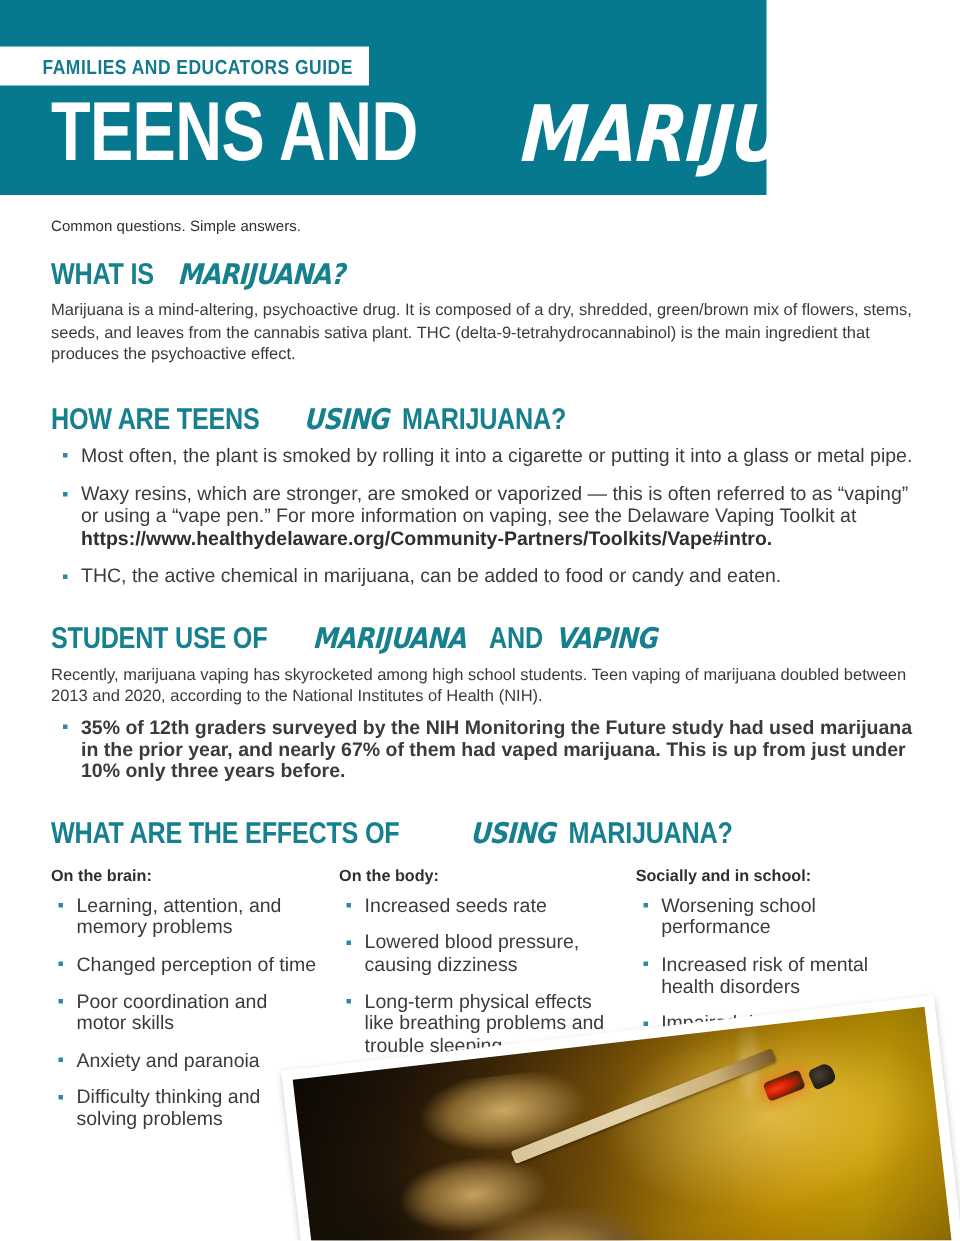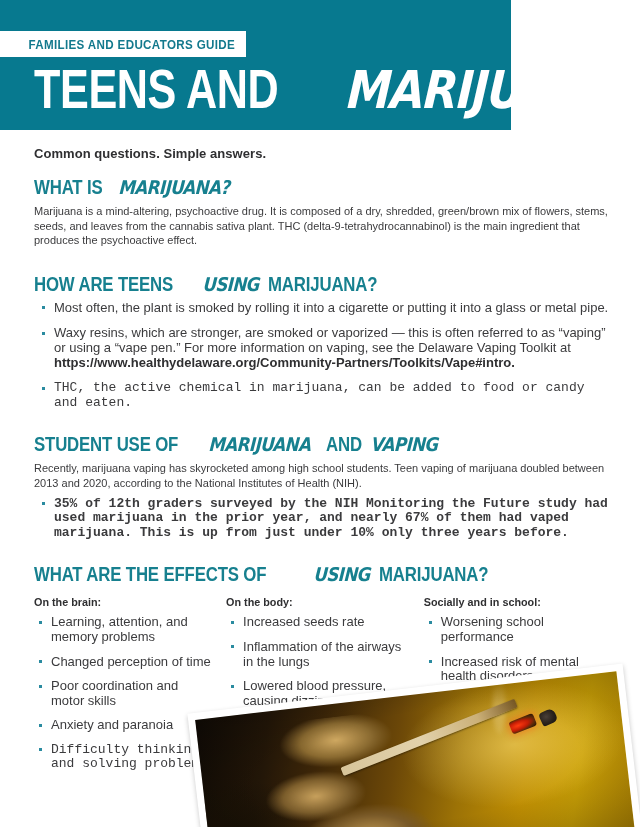--- a/index.html
+++ b/index.html
@@ -87,22 +87,22 @@
 
   
   .content {
     position: absolute;
     left: 34px;
     top: 146px;
     width: 580px;
   }
 
   .tagline {
-    font-size: 13px;
-    font-weight: bold;
+    font-size: 10px;
+    font-weight: normal;
     color: #2f2f31;
     letter-spacing: 0.05px;
     margin: 0 0 16px 0;
   }
 
   .section { margin-bottom: 0; }
 
   h2.section-head {
     margin: 0 0 7px 0;
     color: #17808f;
@@ -144,21 +144,21 @@
     padding: 0;
   }
   ul.bullets > li {
     position: relative;
     padding-left: 20px;
     margin-bottom: 11px;
     font-size: 13px;
     line-height: 14.6px;
     color: #3b3b3d;
   }
-  ul.bullets > li:last-child { margin-bottom: 0; font-family: Liberation Mono, monospace; }
+  ul.bullets > li:last-child { margin-bottom: 0; }
   ul.bullets > li::before {
     content: "";
     position: absolute;
     left: 8px;
     top: 5.5px;
     width: 3px;
     height: 3px;
     background: #2a8ba0;
   }
   li .bold { font-weight: bold; color: #2f2f31; }
@@ -365,21 +365,20 @@
             <li><span>Poor coordination and motor skills</span></li>
             <li><span>Anxiety and paranoia</span></li>
             <li><span>Difficulty thinking and solving problems</span></li>
           </ul>
         </div>
 
         <div class="col col-2">
           <h3>On the body:</h3>
           <ul class="bullets">
             <li><span>Increased seeds rate</span></li>
-            <li><span>Inflammation of the airways in the lungs</span></li>
             <li><span>Lowered blood pressure, causing dizziness</span></li>
             <li><span>Long-term physical effects like breathing problems and trouble sleeping</span></li>
           </ul>
         </div>
 
         <div class="col col-3">
           <h3>Socially and in school:</h3>
           <ul class="bullets">
             <li><span>Worsening school performance</span></li>
             <li><span>Increased risk of mental health disorders</span></li>

